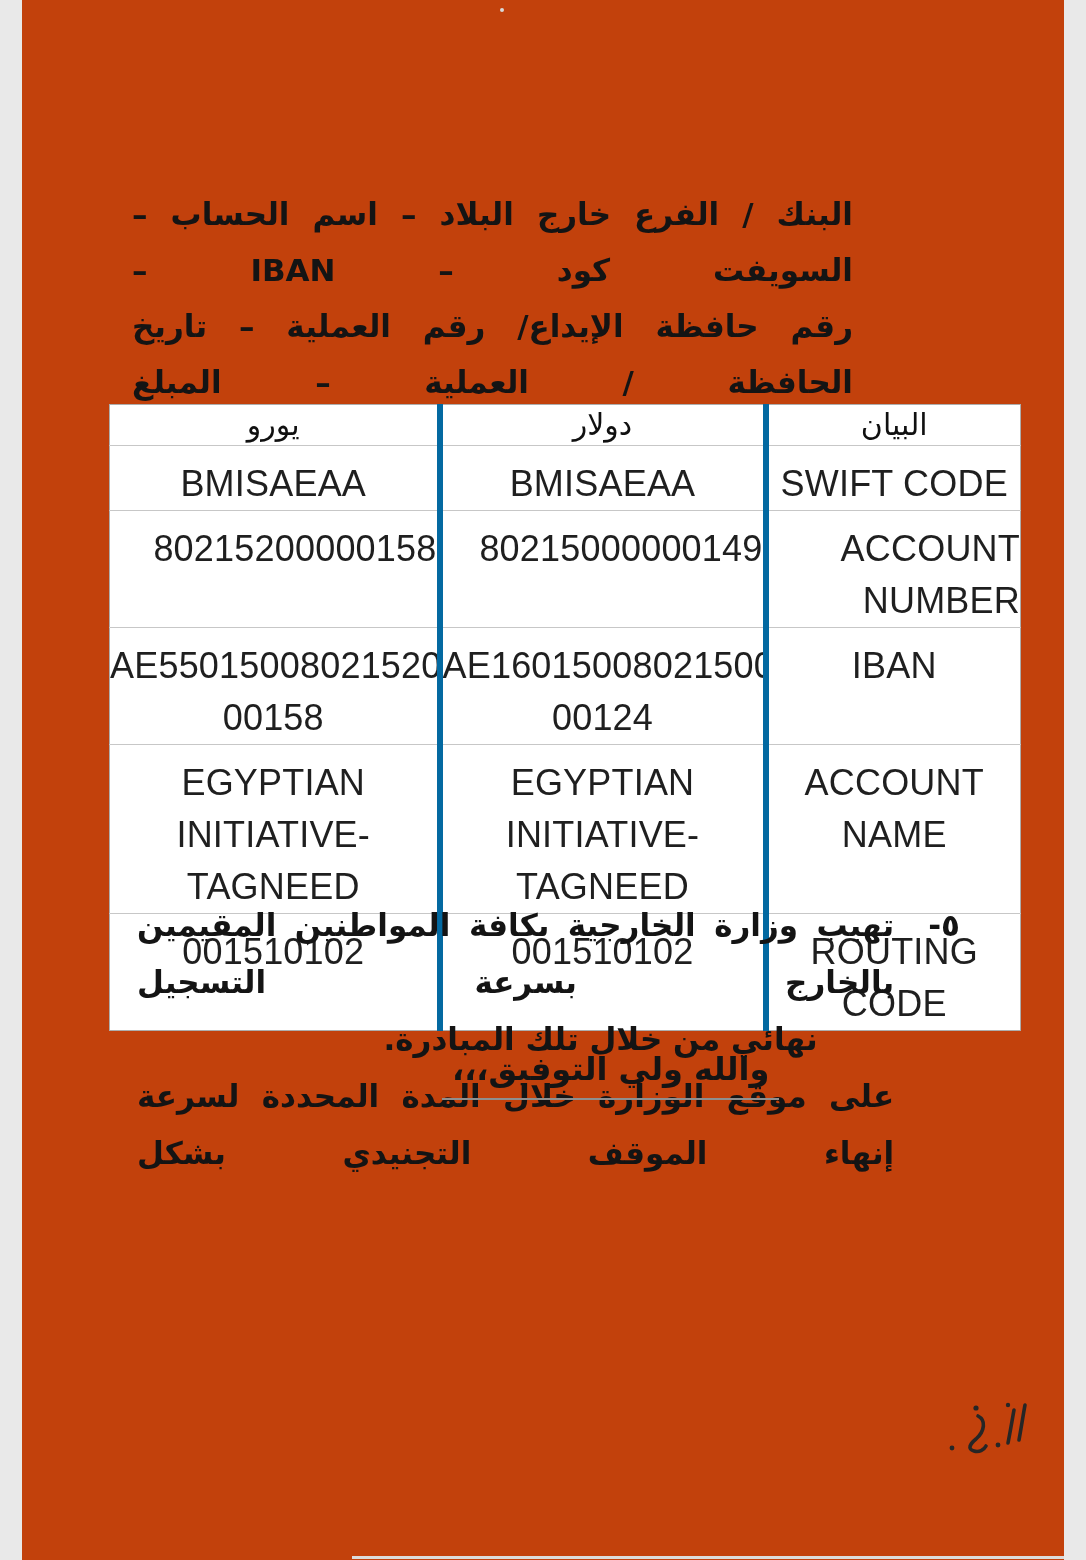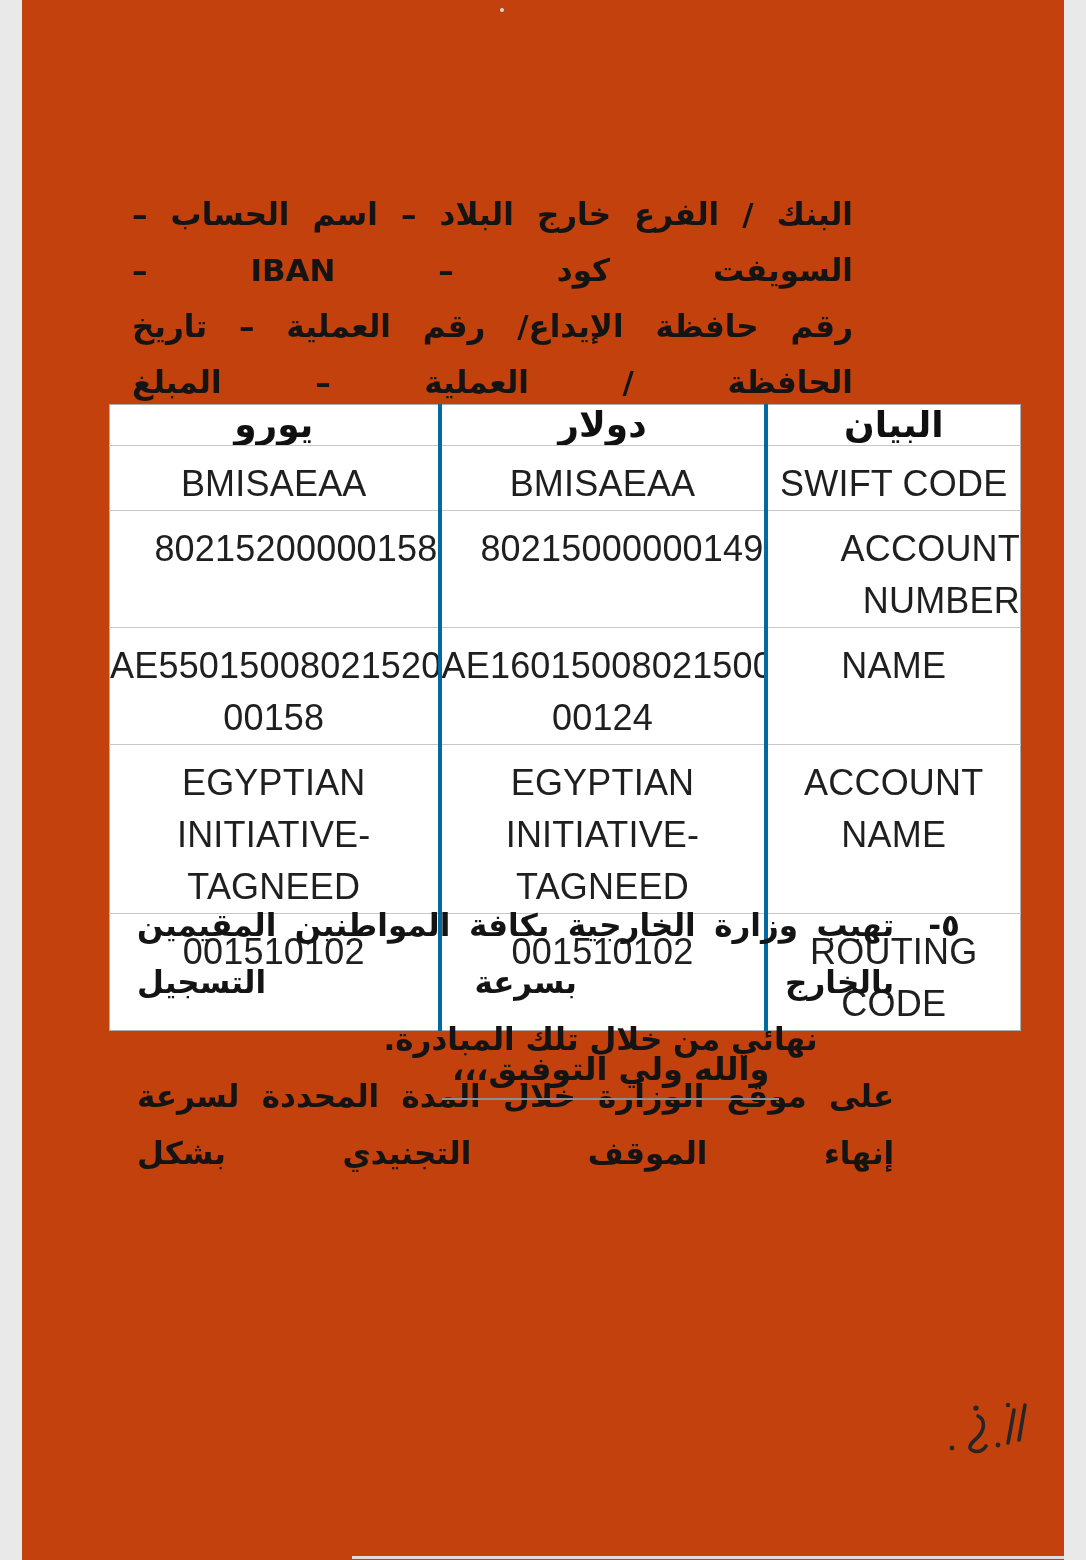--- a/index.html
+++ b/index.html
@@ -49,27 +49,27 @@
   }
   .bank-table col.c-euro   { width: 330px; }
   .bank-table col.c-dollar { width: 326px; }
   .bank-table col.c-label  { width: 255px; }
   .bank-table th, .bank-table td {
     text-align: center;
     vertical-align: top;
     overflow: hidden;
   }
   .bank-table th + th, .bank-table td + td {
-    border-left: 4px solid #0369a1;
+    border-left: 6px solid #0369a1;
   }
   .bank-table thead th {
     height: 41px;
     border-bottom: 1px solid #c7c7c7;
-    font-weight: 700;
-    font-size: 36px;
+    font-weight: 400;
+    font-size: 30px;
     line-height: 40px;
     direction: rtl;
     color: #101010;
   }
   .bank-table tbody td {
     border-bottom: 1px solid #c7c7c7;
     padding-top: 12px;
     font-family: "Liberation Sans", "DejaVu Sans", sans-serif;
     font-weight: 400;
     font-size: 36px;
@@ -181,21 +181,21 @@
         <td>80215200000158</td>
         <td>80215000000149</td>
         <td>ACCOUNT
 NUMBER</td>
       </tr>
       <tr class="r-iban">
         <td>AE5501500802152000
 00158</td>
         <td>AE1601500802150000
 00124</td>
-        <td>NAME</td>
+        <td>IBAN</td>
       </tr>
       <tr class="r-name">
         <td>EGYPTIAN INITIATIVE-
 TAGNEED</td>
         <td>EGYPTIAN INITIATIVE-
 TAGNEED</td>
         <td>ACCOUNT NAME</td>
       </tr>
       <tr class="r-routing">
         <td>001510102</td>

